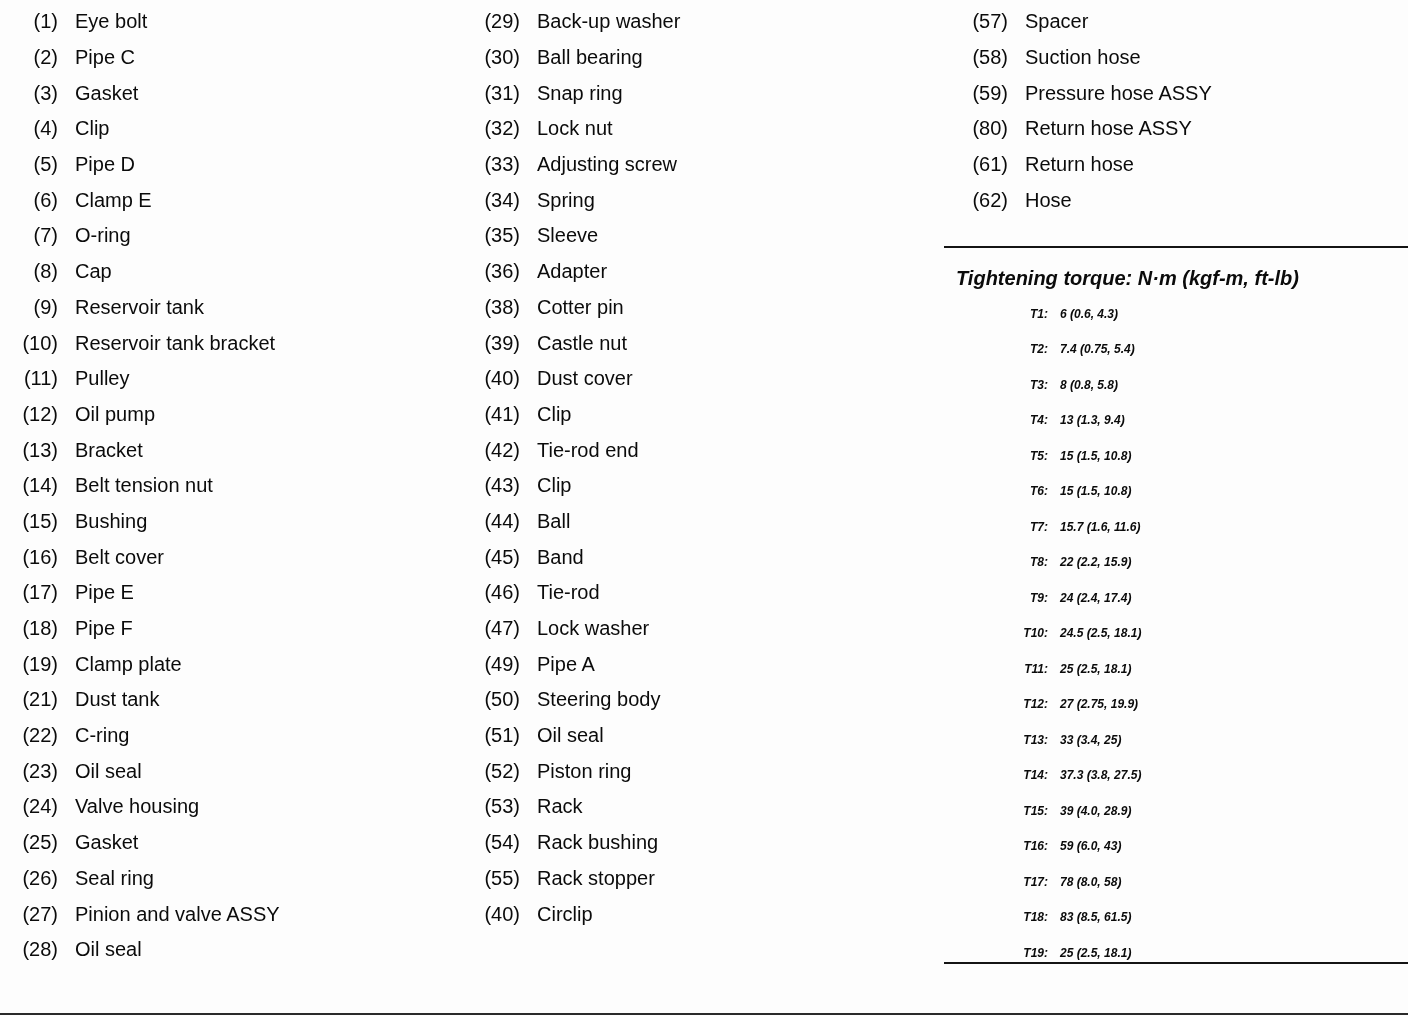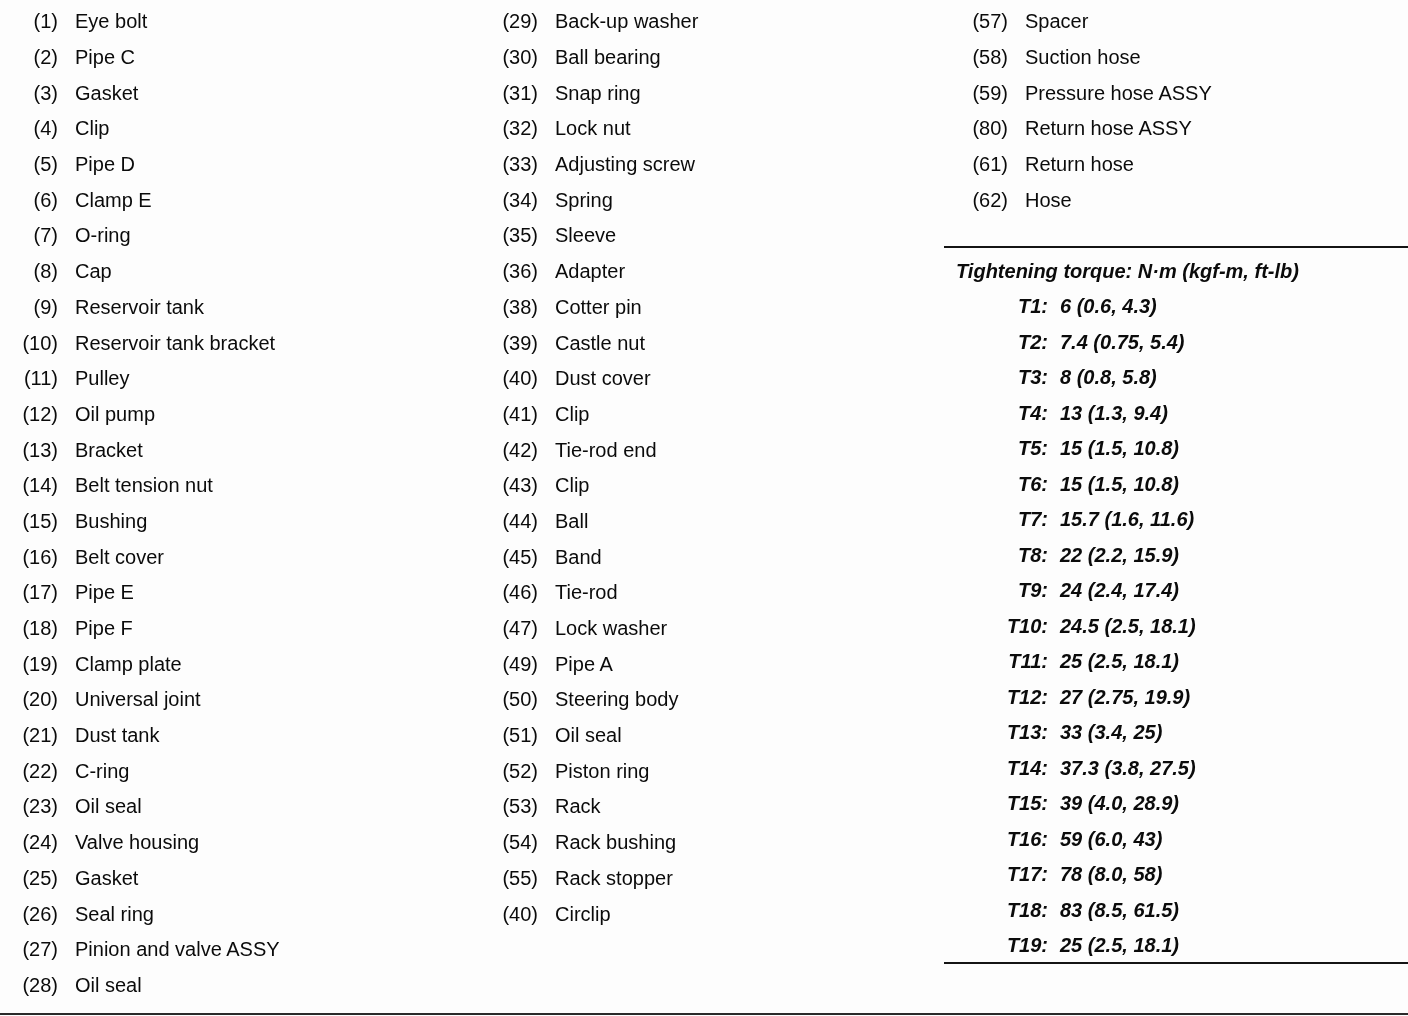--- a/index.html
+++ b/index.html
@@ -8,21 +8,21 @@
     position: relative;
     width: 1408px;
     height: 1016px;
     background: #fdfdfd;
     font-family: "Liberation Sans", sans-serif;
     color: #0b0b0b;
     overflow: hidden;
   }
   .col { position: absolute; top: 4px; }
   .col1 { left: 6px; }
-  .col2 { left: 486px; }
+  .col2 { left: 468px; }
   .col3 { left: 956px; }
   .part-row {
     display: flex;
     align-items: center;
     height: 35.7px;
     font-size: 20px;
     white-space: nowrap;
   }
   .part-num { width: 52px; text-align: right; flex: 0 0 auto; }
   .part-label { margin-left: 17px; }
@@ -37,28 +37,29 @@
     padding: 5px 0 0 12px;
   }
   .torque-title {
     font-weight: bold;
     font-style: italic;
     font-size: 20px;
     height: 36px;
     display: flex;
     align-items: center;
     white-space: nowrap;
+    margin-top: 7px;
   }
   .t-row {
     display: flex;
     align-items: center;
     height: 35.5px;
     font-weight: bold;
     font-style: italic;
-    font-size: 20px;
+    font-size: 12px;
     white-space: nowrap;
   }
   .t-id { width: 92px; text-align: right; flex: 0 0 auto; }
   .t-val { margin-left: 12px; }
   .bottom-rule {
     position: absolute;
     left: 0;
     right: 0;
     bottom: 1px;
     height: 2px;
@@ -140,24 +141,20 @@
       </div>
       <div class="part-row">
         <span class="part-num">(18)</span>
         <span class="part-label">Pipe F</span>
       </div>
       <div class="part-row">
         <span class="part-num">(19)</span>
         <span class="part-label">Clamp plate</span>
       </div>
       <div class="part-row">
-        <span class="part-num">(20)</span>
-        <span class="part-label">Universal joint</span>
-      </div>
-      <div class="part-row">
         <span class="part-num">(21)</span>
         <span class="part-label">Dust tank</span>
       </div>
       <div class="part-row">
         <span class="part-num">(22)</span>
         <span class="part-label">C-ring</span>
       </div>
       <div class="part-row">
         <span class="part-num">(23)</span>
         <span class="part-label">Oil seal</span>

